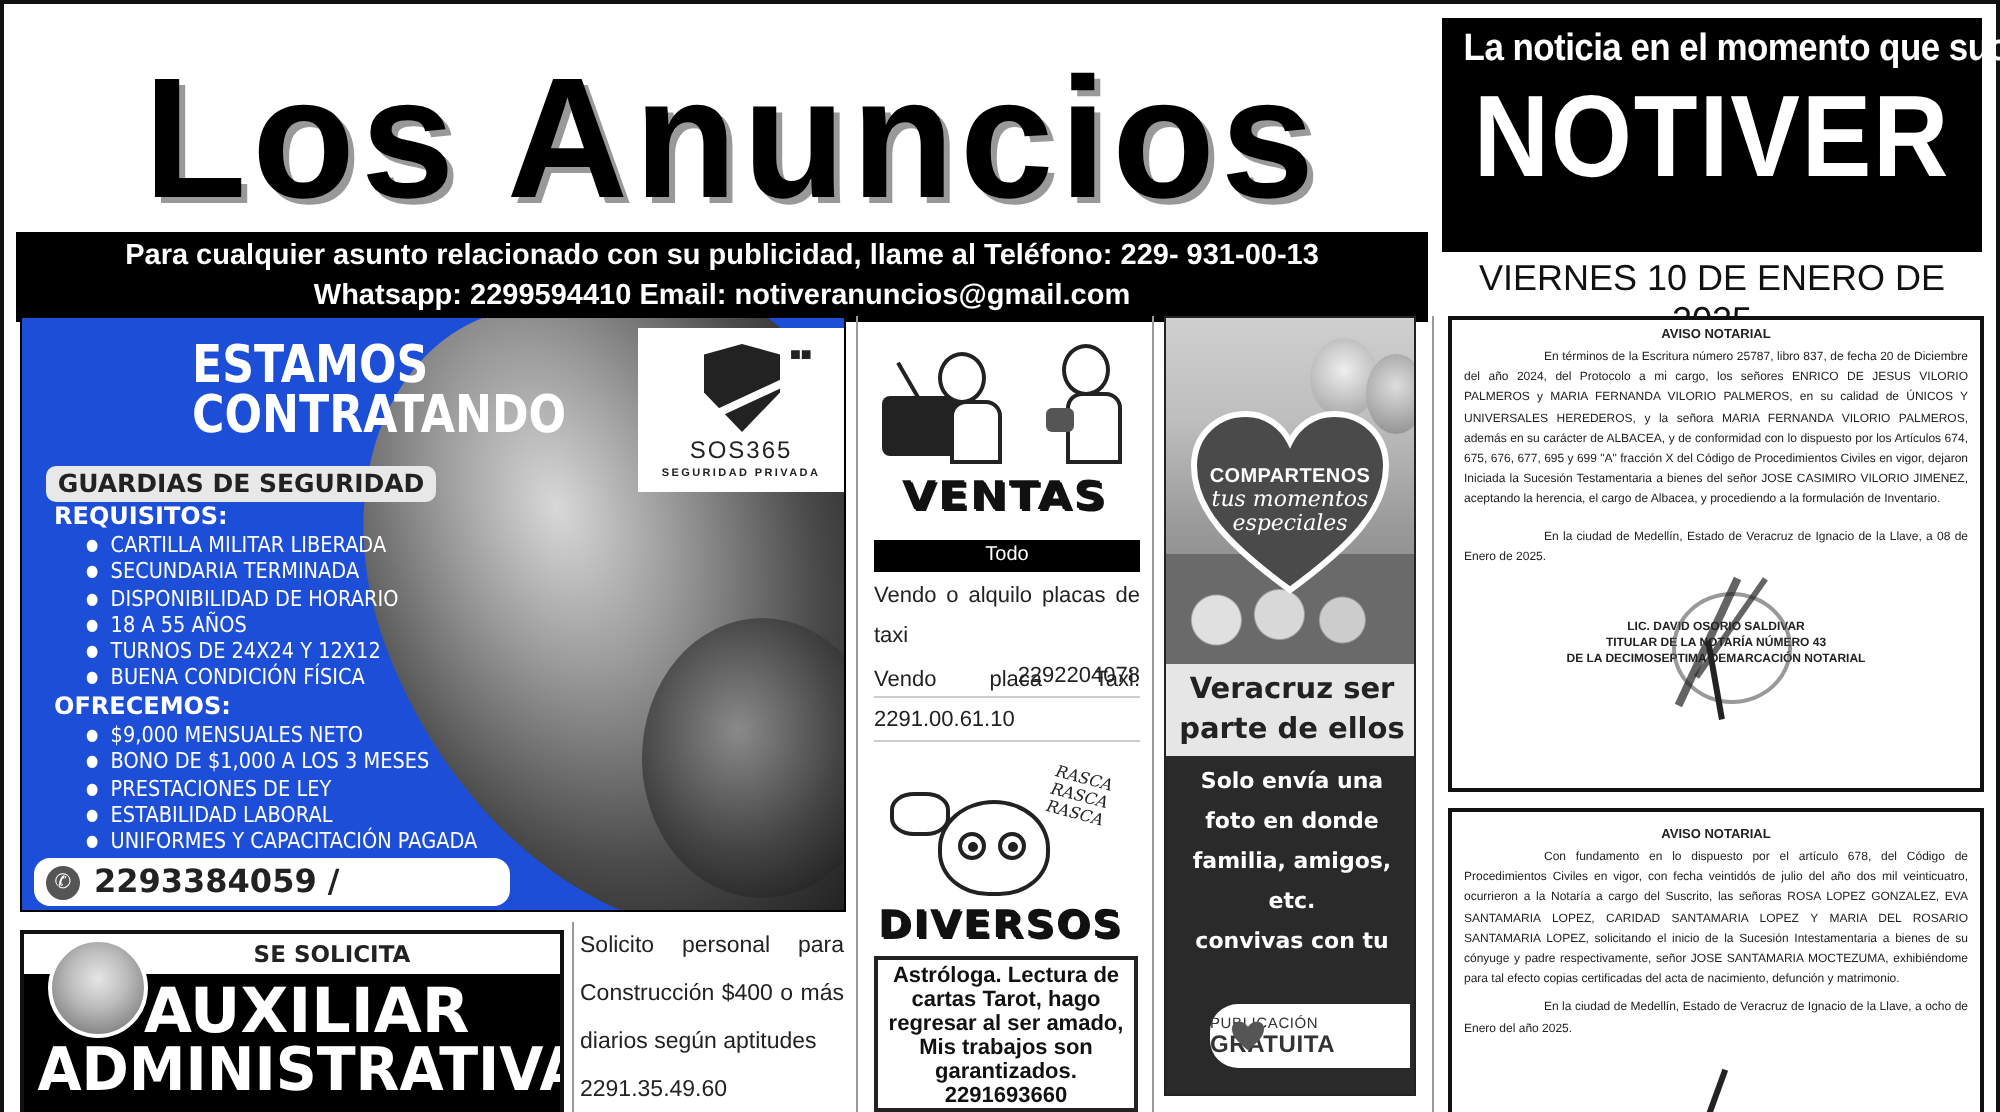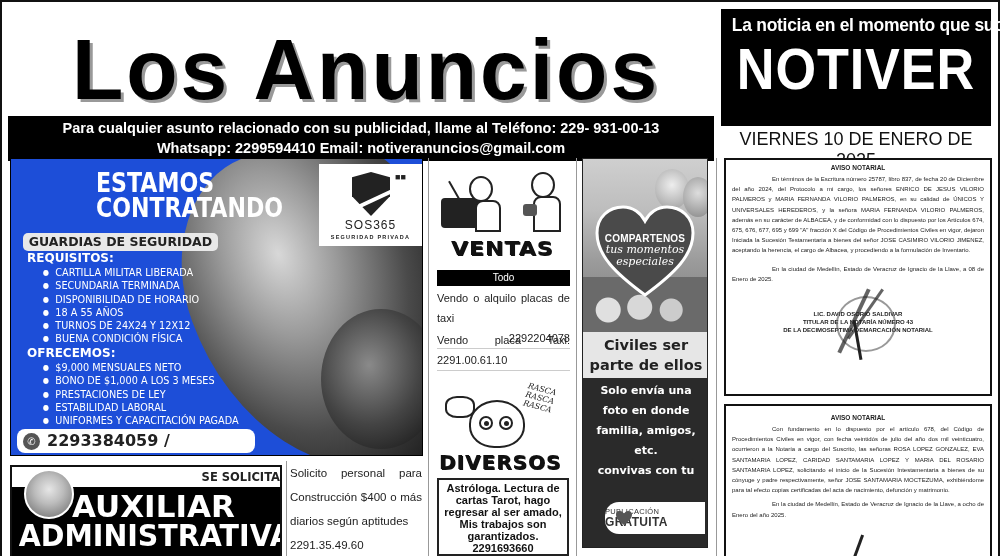--- a/index.html
+++ b/index.html
@@ -33,21 +33,21 @@
 .sos-sub{position:absolute;left:0;top:70px;width:100%;font-size:5.5px;font-weight:bold;color:#222;letter-spacing:1.2px}
 .g-pill{position:absolute;left:12px;top:74px;width:195px;height:18px;background:#e8e8e8;border-radius:5px;color:#222;font-weight:bold;font-size:12.5px;text-align:center;line-height:18px;font-family:"DejaVu Sans",sans-serif}
 .g-head{position:absolute;left:16px;font-family:"DejaVu Sans",sans-serif;font-weight:bold;color:#fff;font-size:12px}
 .g-list{position:absolute;left:32px;list-style:none;color:#fff;font-family:"DejaVu Sans",sans-serif;font-size:11px;line-height:13.3px;transform:scaleX(0.88);transform-origin:left}
 .g-list li::before{content:"\25CF";font-size:8px;margin-right:7px;vertical-align:1px}
 .g-phone{position:absolute;left:6px;top:270px;width:238px;height:24px;background:#fff;border-radius:8px;font-weight:bold;font-size:16px;line-height:24px;color:#222;padding-left:30px;font-family:"DejaVu Sans",sans-serif}
 .wa-icon{position:absolute;left:6px;top:4px;width:17px;height:17px;border-radius:50%;background:#555;color:#fff;font-size:10px;line-height:17px;text-align:center}
 
 
 .ad-aux{position:absolute;left:10px;top:465px;width:272px;height:91px;border:2px solid #111;border-bottom:none;overflow:hidden}
-.aux-top{position:absolute;left:0;top:0;width:100%;height:20px;background:#fff;text-align:right;font-weight:bold;font-size:11.5px;line-height:20px;color:#222;font-family:"DejaVu Sans",sans-serif;padding-left:40px}
+.aux-top{position:absolute;left:0;top:0;width:100%;height:20px;background:#fff;text-align:center;font-weight:bold;font-size:11.5px;line-height:20px;color:#222;font-family:"DejaVu Sans",sans-serif;padding-left:40px}
 .aux-body{position:absolute;left:0;top:20px;width:100%;height:71px;background:#000;color:#fff;text-align:center;font-weight:bold;font-family:"DejaVu Sans",sans-serif}
 .aux-line1{position:absolute;left:60px;top:2px;font-size:31px;line-height:34px}
 .aux-line2{position:absolute;left:0;top:32px;width:100%;font-size:30px;line-height:34px;transform:scaleX(0.95)}
 .aux-photo{position:absolute;left:12px;top:2px;width:50px;height:50px;border-radius:50%;background:radial-gradient(circle at 50% 40%,#e6e6e6 0%,#bcbcbc 40%,#8a8a8a 75%,#6a6a6a 100%);border:2px solid #fff}
 
 
 .classified-const{position:absolute;left:290px;top:461px;width:132px;font-size:11.5px;line-height:24px;color:#222;text-align:justify}
 .classified-const .rule{border-bottom:1px solid #ccc;width:100%}
 
 
@@ -225,21 +225,21 @@
     <svg viewBox="0 0 100 92">
         <path d="M50 90 C 20 68, 2 50, 2 28 C 2 12, 14 2, 28 2 C 38 2, 46 8, 50 16 C 54 8, 62 2, 72 2 C 86 2, 98 12, 98 28 C 98 50, 80 68, 50 90 Z" fill="#4a4a4a" stroke="#fff" stroke-width="3"></path>
       </svg>
   </div>
   <div class="heart-text">
     <div class="heart-t1">COMPARTENOS</div>
     <div class="heart-t2">tus momentos</div>
     <div class="heart-t2">especiales</div>
   </div>
   <div class="comp-band">
-    <div>Civiles ser</div>
+    <div>Veracruz ser</div>
     <div>parte de ellos</div>
   </div>
   <div class="comp-body">
     <div>Solo envía una</div>
     <div>foto en donde</div>
     <div>familia, amigos, etc.</div>
     <div>convivas con tu</div>
   </div>
   <div class="pub-pill">
     <svg class="pub-heart" viewBox="0 0 20 18">

